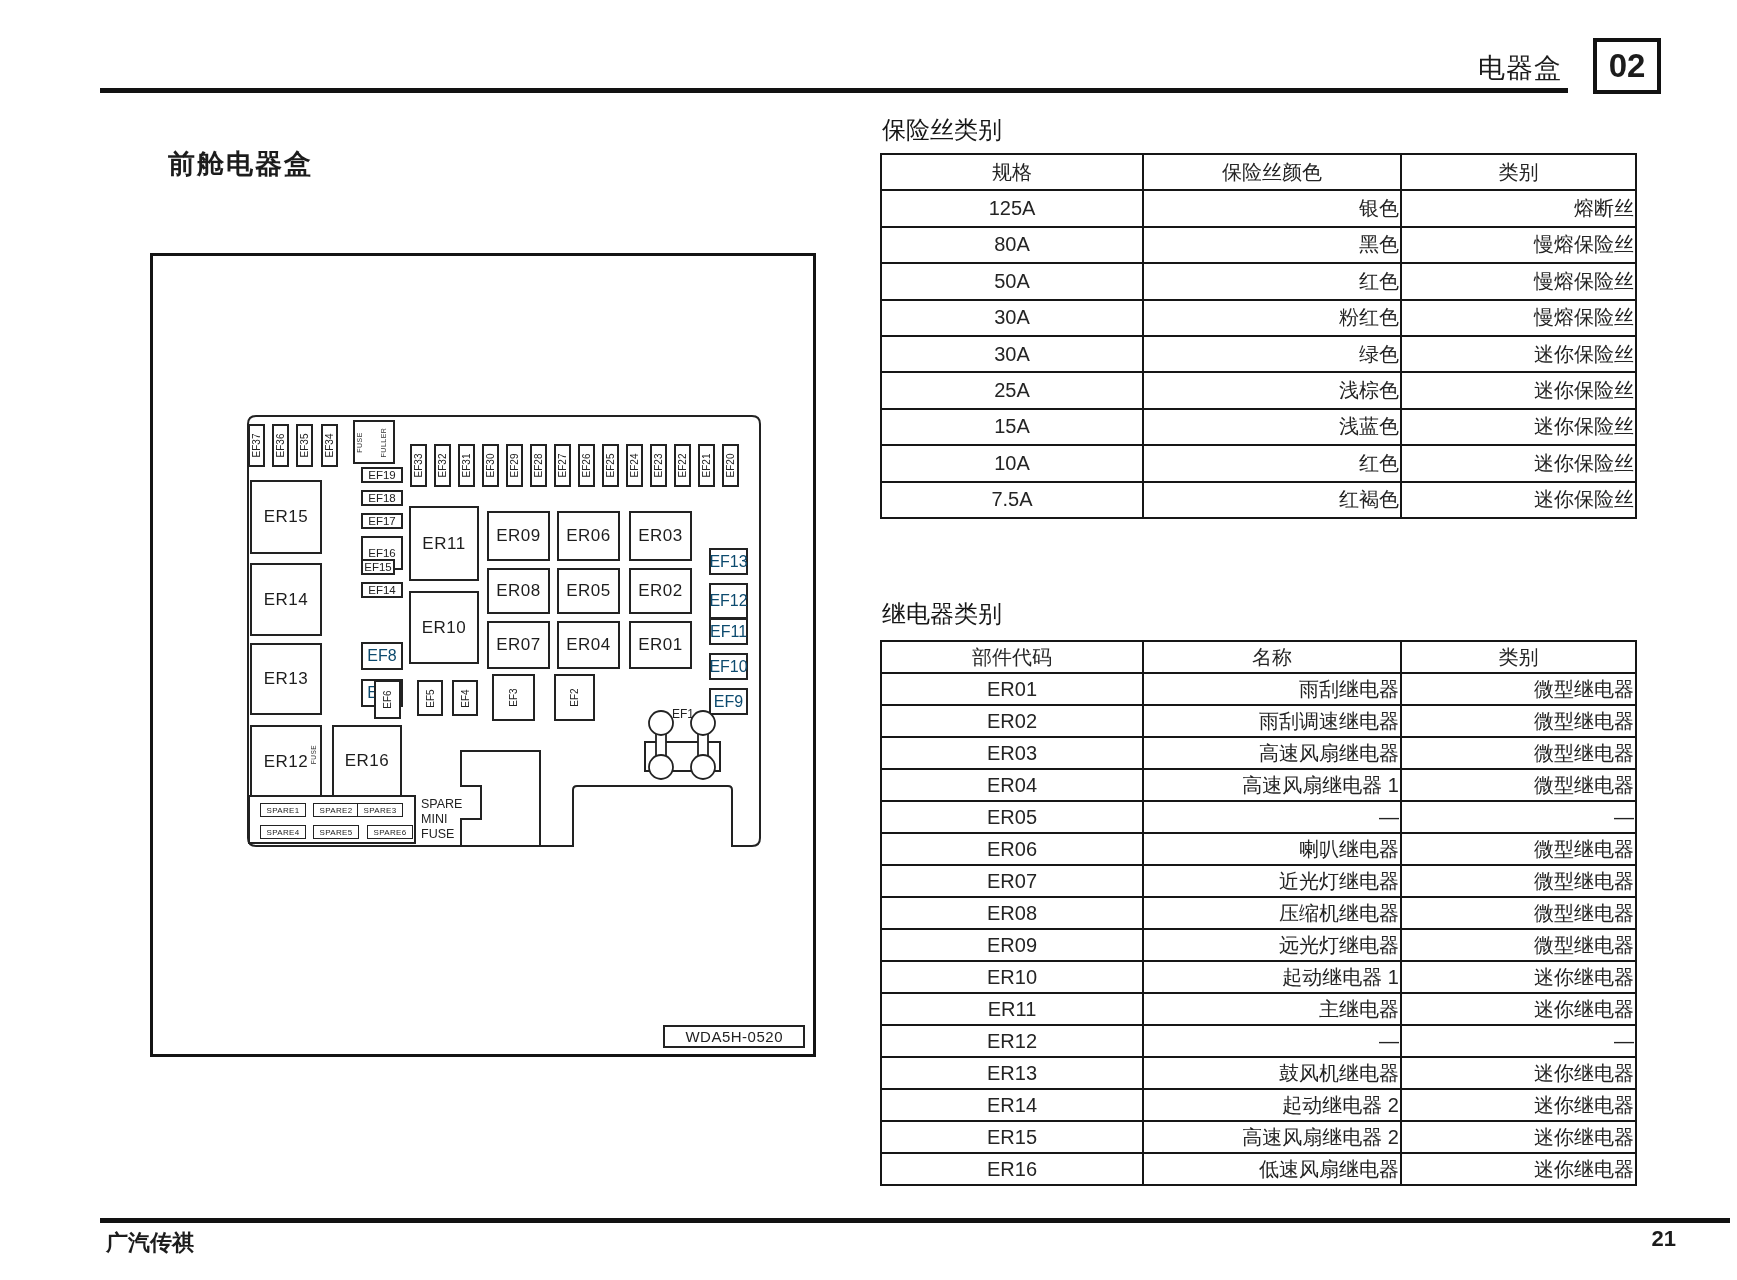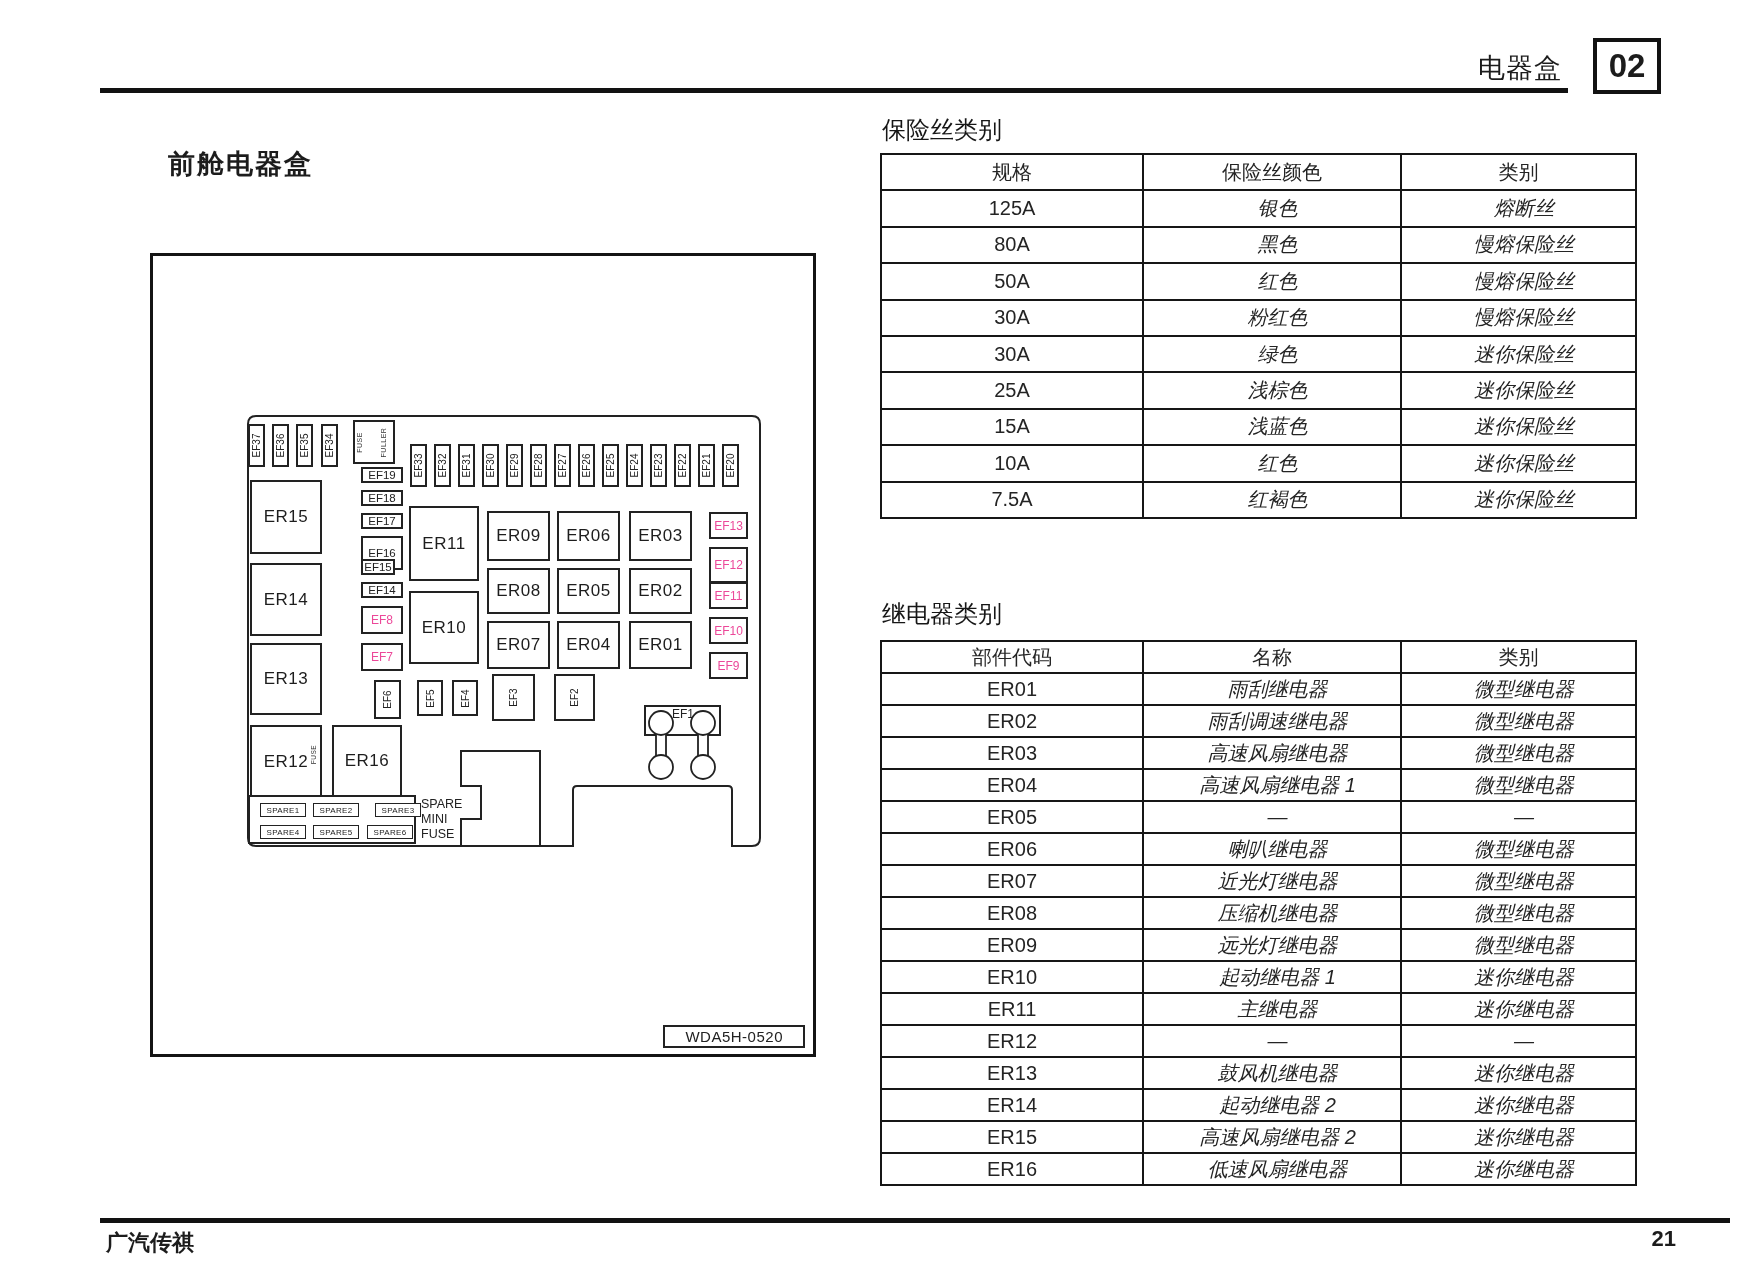--- a/index.html
+++ b/index.html
@@ -22,34 +22,34 @@
 
   
   .tblwrap{left:880px;width:755px;}
   #t1{top:153px;} #t2{top:640px;}
   #t1-title{left:882px;top:114px;} #t2-title{left:882px;top:598px;}
   table{width:100%;border-collapse:collapse;table-layout:fixed;}
   th,td{border:2.5px solid #161616;font-size:20px;font-weight:400;color:#242424;
         overflow:hidden;white-space:nowrap;}
   th{text-align:center;}
   td:first-child{text-align:center;}
-  td:nth-child(n+2){text-align:center;padding-left:12px;font-style:italic;}
+  td:nth-child(n+2){text-align:right;padding-left:12px;}
   .t-fuse tr{height:36.4px;} .t-relay tr{height:32px;}
 
   
   #fig-box{left:150px;top:253px;width:660px;height:798px;border:3px solid #141414;background:#fff;}
   #fig-box .el{position:absolute;z-index:1;box-sizing:border-box;background:#fff;
         display:flex;align-items:center;justify-content:center;}
   svg.layer{position:absolute;left:0;top:0;z-index:0;}
   svg.over{z-index:2;pointer-events:none;}
   .vf{border:2px solid #222;}
   .vf span{transform:rotate(-90deg);white-space:nowrap;font-size:10px;color:#222;}
   .hf{border:2px solid #222;font-size:11.5px;color:#222;}
   .relay{border:2.5px solid #222;font-size:17px;letter-spacing:0.5px;color:#1d1d1d;}
-  .smf{border:2px solid #222;font-size:12px;color:#ec4899;}
+  .smf{border:2px solid #222;font-size:16px;color:#0c4a6e;margin-top:36px;}
   .puller{border:2px solid #222;}
   .puller span{transform:rotate(-90deg);font-size:7px;letter-spacing:0.5px;color:#333;}
   .tag-v{position:absolute;right:-3px;top:24px;transform:rotate(-90deg);font-size:6.5px;color:#333;}
   #spare-outer{border:2px solid #222;}
   .spare{border:1.5px solid #222;font-size:8px;letter-spacing:0.3px;color:#222;}
   #spare-note{font-size:12.5px;line-height:15px;color:#222;display:block;}
   #ef1-label{z-index:3;font-size:12px;color:#222;background:transparent;border:none;}
   #code-badge{right:8px;bottom:6px;border:2px solid #222;font-size:15px;padding:1px 20px;
         letter-spacing:0.5px;color:#222;z-index:3;}
 </style>
@@ -194,21 +194,21 @@
           <circle cx="508" cy="511" r="12"></circle>
         <rect x="545" y="470" width="10" height="42"></rect>
           <circle cx="550" cy="467" r="12"></circle>
           <circle cx="550" cy="511" r="12"></circle>
       </g>
     </svg>
 
     <div class="el" id="spare-outer" style="left:95px;top:539px;width:168px;height:49px"></div>
     <div class="el spare" style="left:107px;top:547px;width:46px;height:14px">SPARE1</div>
     <div class="el spare" style="left:160px;top:547px;width:46px;height:14px">SPARE2</div>
-    <div class="el spare" style="left:222px;top:547px;width:46px;height:14px">SPARE3</div>
+    <div class="el spare" style="left:204px;top:547px;width:46px;height:14px">SPARE3</div>
     <div class="el spare" style="left:107px;top:569px;width:46px;height:14px">SPARE4</div>
     <div class="el spare" style="left:160px;top:569px;width:46px;height:14px">SPARE5</div>
     <div class="el spare" style="left:214px;top:569px;width:46px;height:14px">SPARE6</div>
     <div class="abs" id="spare-note" style="left:268px;top:541px;z-index:1">
       <span style="display:block">SPARE</span>
       <span style="display:block">MINI</span>
       <span style="display:block">FUSE</span>
     </div>
 
     <div class="abs" id="code-badge">WDA5H-0520</div>

